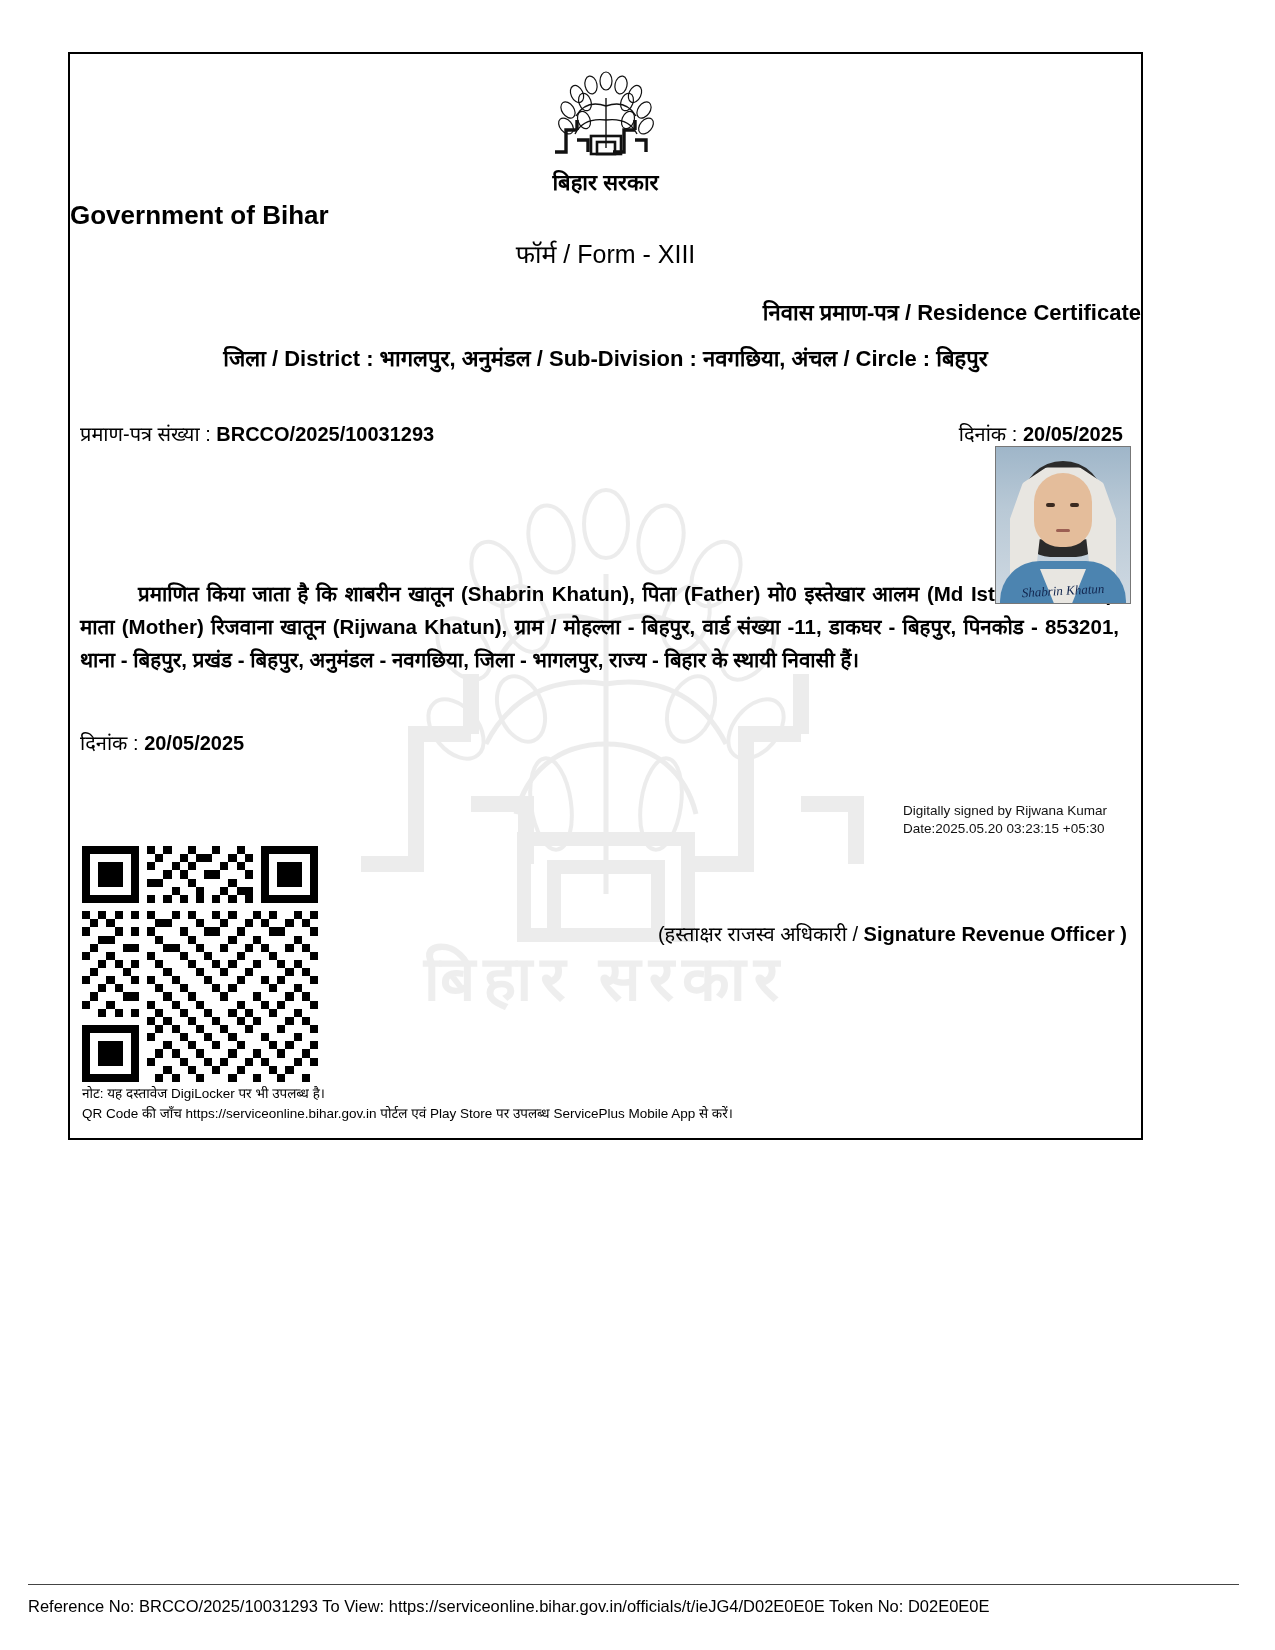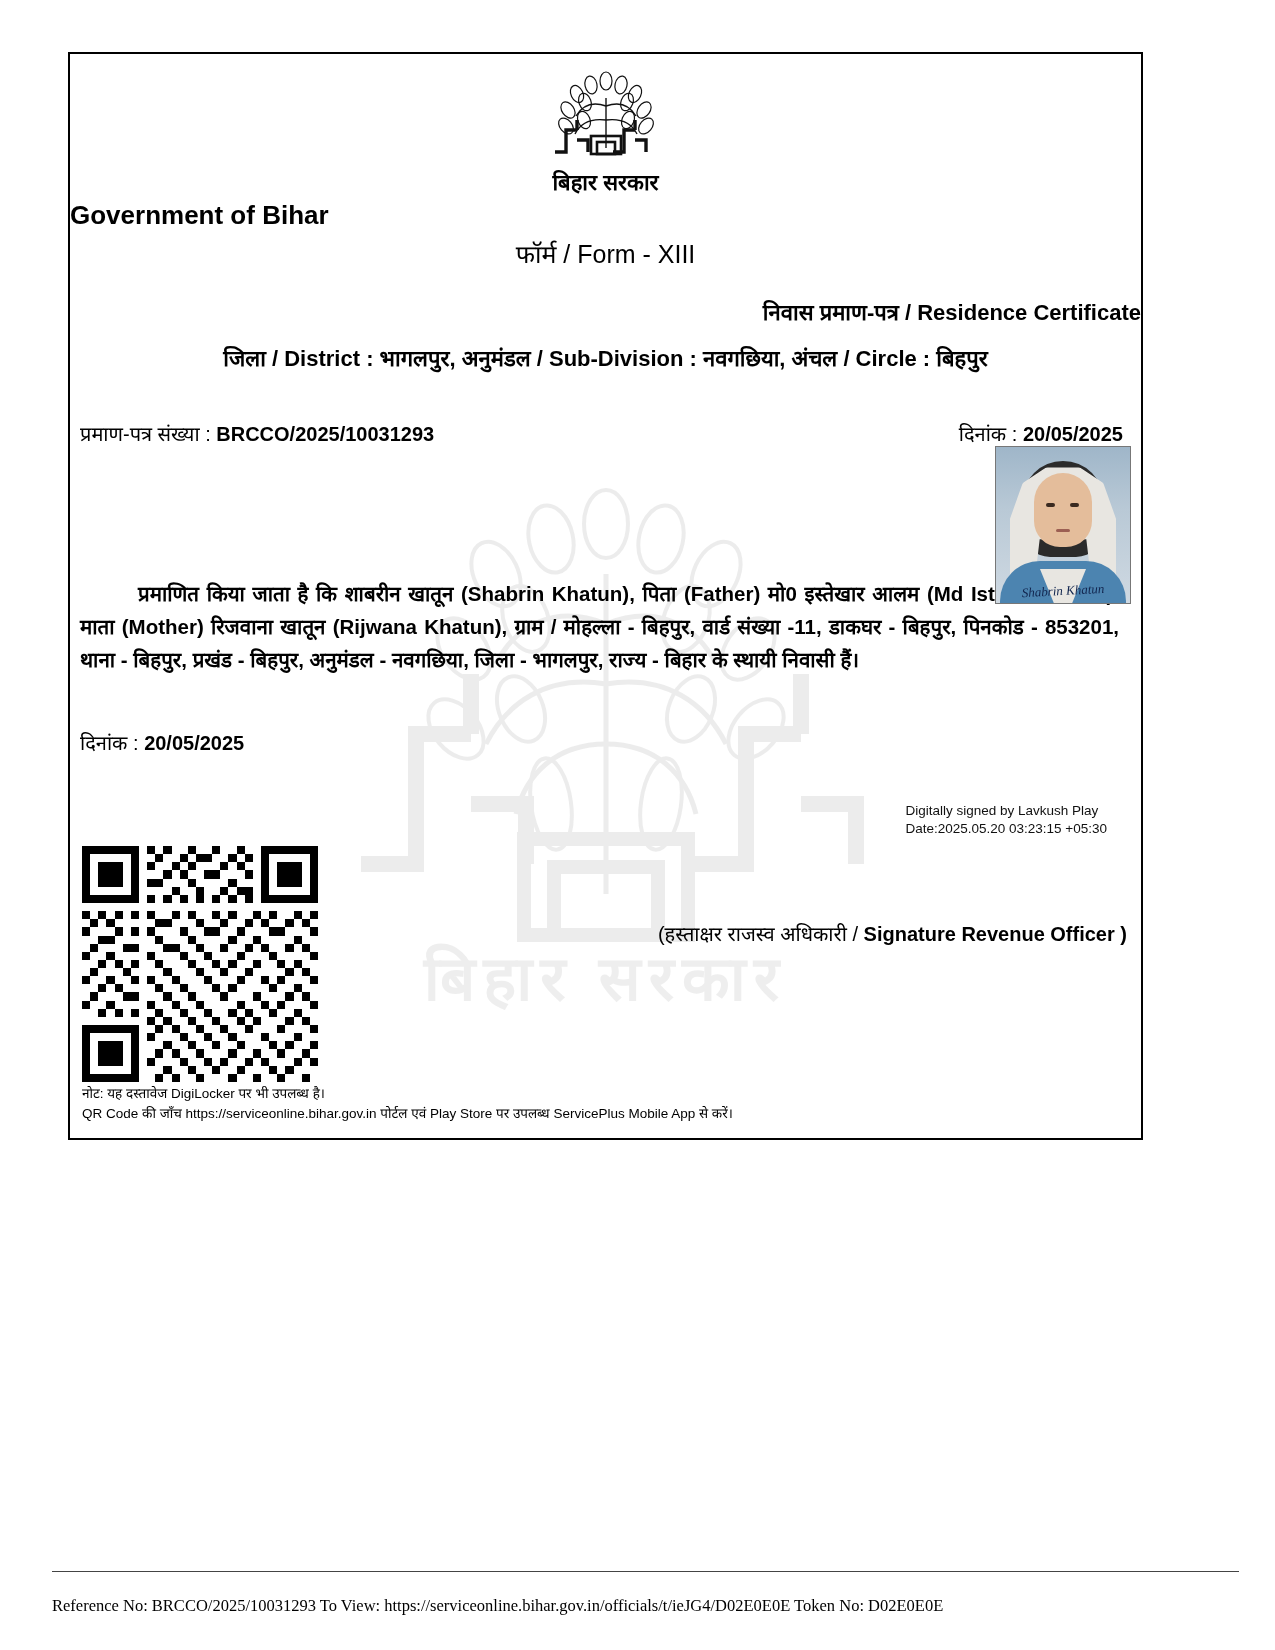--- a/index.html
+++ b/index.html
@@ -214,27 +214,26 @@
     left: 12px;
     bottom: 14px;
     font-size: 13.5px;
     line-height: 1.5;
     z-index: 3;
   }
 
   
   .ref-bar {
     position: absolute;
-    left: 52px;
+    left: 28px;
     right: 36px;
     bottom: 34px;
     border-top: 1px solid #444;
-    padding-top: 24px;
+    padding-top: 12px;
     font-size: 16.5px;
-    font-family: Liberation Serif, serif;
   }
 </style>
 </head>
 <body>
 
 <div class="cert-frame">
 
   <div class="watermark">
     <svg class="wm-svg" width="520" height="520" viewBox="0 0 520 520" aria-hidden="true">
       <g fill="none" stroke="#8d8d8d" stroke-width="5">
@@ -612,21 +611,21 @@
           <rect x="14" y="28" width="1" height="1"></rect>
           <rect x="18" y="28" width="1" height="1"></rect>
           <rect x="21" y="28" width="1" height="1"></rect>
           <rect x="24" y="28" width="1" height="1"></rect>
           <rect x="27" y="28" width="1" height="1"></rect>
       </g>
     </svg>
   </div>
 
   <div class="digisign">
-    <div>Digitally signed by Lavkush Play</div>
+    <div>Digitally signed by Rijwana Kumar</div>
     <div>Date:2025.05.20 03:23:15 +05:30</div>
   </div>
 
   <div class="sig-line">
     <span>(हस्ताक्षर राजस्व अधिकारी / </span><b>Signature Revenue Officer )</b>
   </div>
 
   <div class="foot-notes">
     <div>नोट: यह दस्तावेज DigiLocker पर भी उपलब्ध है।</div>
     <div>QR Code की जाँच https://serviceonline.bihar.gov.in पोर्टल एवं Play Store पर उपलब्ध ServicePlus Mobile App से करें।</div>

